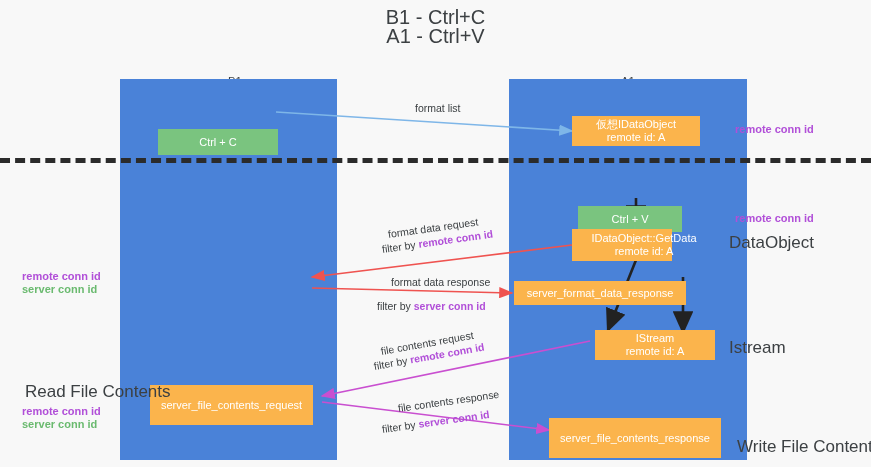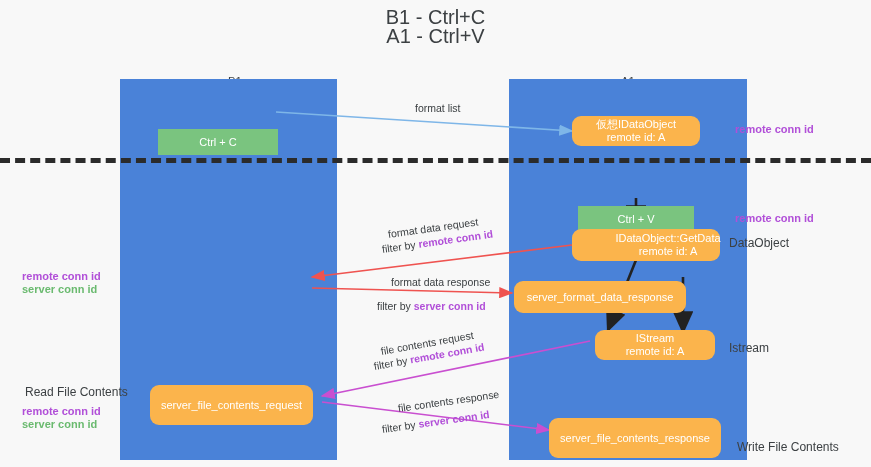--- a/index.html
+++ b/index.html
@@ -51,21 +51,21 @@
     align-items: center;
     justify-content: center;
     text-align: center;
     color: #ffffff;
     font-size: 11px;
     line-height: 13px;
     white-space: pre;
     box-sizing: border-box;
   }
   .box.green { background: #7ac47f; margin-top: 34px; }
-  .box.orange { background: #fbb44c; border-radius: 9px; }
+  .box.orange { background: #fbb44c; }
 
   
   .divider {
     left: 0;
     width: 871px;
     height: 0;
     border-top: 5px dashed #2b2b2b;
   }
 
   
@@ -84,21 +84,21 @@
     color: #3c4043;
     white-space: nowrap;
   }
   .edge-label .hl-remote { color: #b14fd8; font-weight: bold; }
   .edge-label .hl-server { color: #b14fd8; font-weight: bold; }
   .rot-8 { transform: rotate(-8deg); transform-origin: left center; }
   .rot-10 { transform: rotate(-10deg); transform-origin: left center; }
 
   
   .right-label {
-    font-size: 12px;
+    font-size: 17px;
     line-height: 14px;
     color: #3c4043;
     white-space: pre;
   }
 
   svg.overlay {
     position: absolute;
     left: 0; top: 0;
     width: 871px; height: 467px;
     pointer-events: none;
@@ -155,27 +155,27 @@
     <path d="M 590 341 L 322 396" stroke="#c94fd0" stroke-width="1.6" fill="none" marker-end="url(#ah-mag)"></path>
 
     <path d="M 322 402 L 549 430" stroke="#c94fd0" stroke-width="1.6" fill="none" marker-end="url(#ah-mag)"></path>
   </svg>
 
   <div class="abs box green" style="left:158px; top:95px; width:120px; height:26px;">Ctrl + C</div>
 
   <div class="abs box orange" style="left:572px; top:116px; width:128px; height:30px;">仮想IDataObject
 remote id: A</div>
 
-  <div class="abs box green" style="left:578px; top:172px; width:116px; height:26px;">Ctrl + V</div>
-
-  <div class="abs box orange" style="left:572px; top:229px; width:148px; height:32px;padding-left:44px;">IDataObject::GetData
+  <div class="abs box green" style="left:578px; top:172px; width:104px; height:26px;">Ctrl + V</div>
+
+  <div class="abs box orange" style="left:572px; top:229px; width:100px; height:32px;padding-left:44px;">IDataObject::GetData
 remote id: A</div>
 
 
-  <div class="abs box orange" style="left:514px; top:281px; width:172px; height:32px;">server_format_data_response</div>
+  <div class="abs box orange" style="left:514px; top:281px; width:172px; height:24px;">server_format_data_response</div>
 
   <div class="abs box orange" style="left:595px; top:330px; width:120px; height:30px;">IStream
 remote id: A</div>
 
   <div class="abs box orange" style="left:150px; top:385px; width:163px; height:40px;">server_file_contents_request</div>
 
   <div class="abs box orange" style="left:549px; top:418px; width:172px; height:40px;">server_file_contents_response</div>
 
   <div class="abs divider" style="top:158px;"></div>
 

